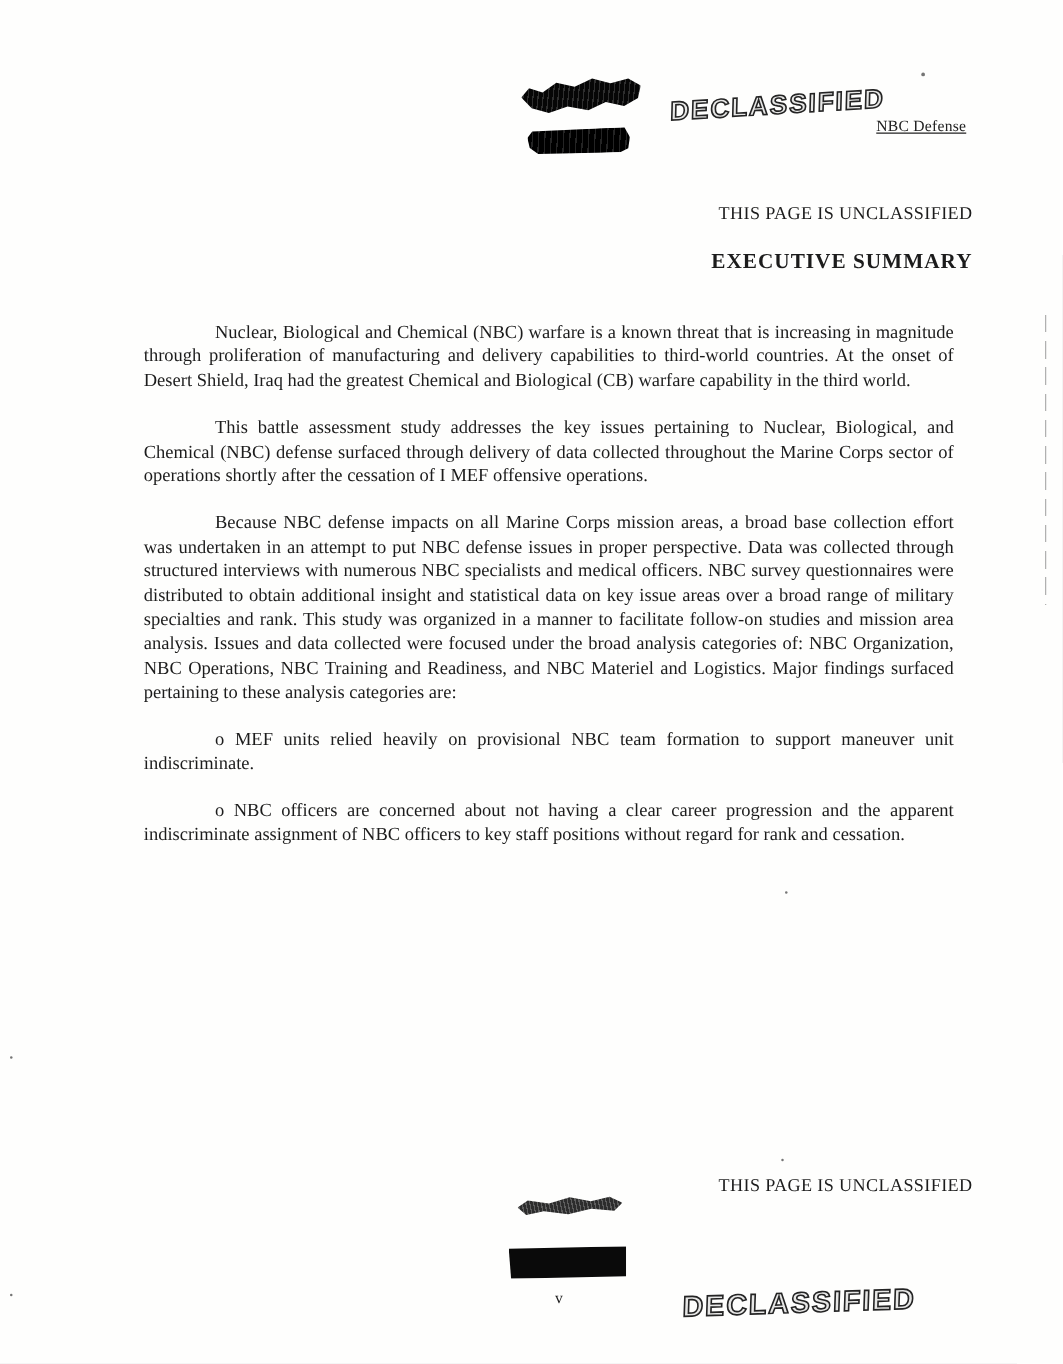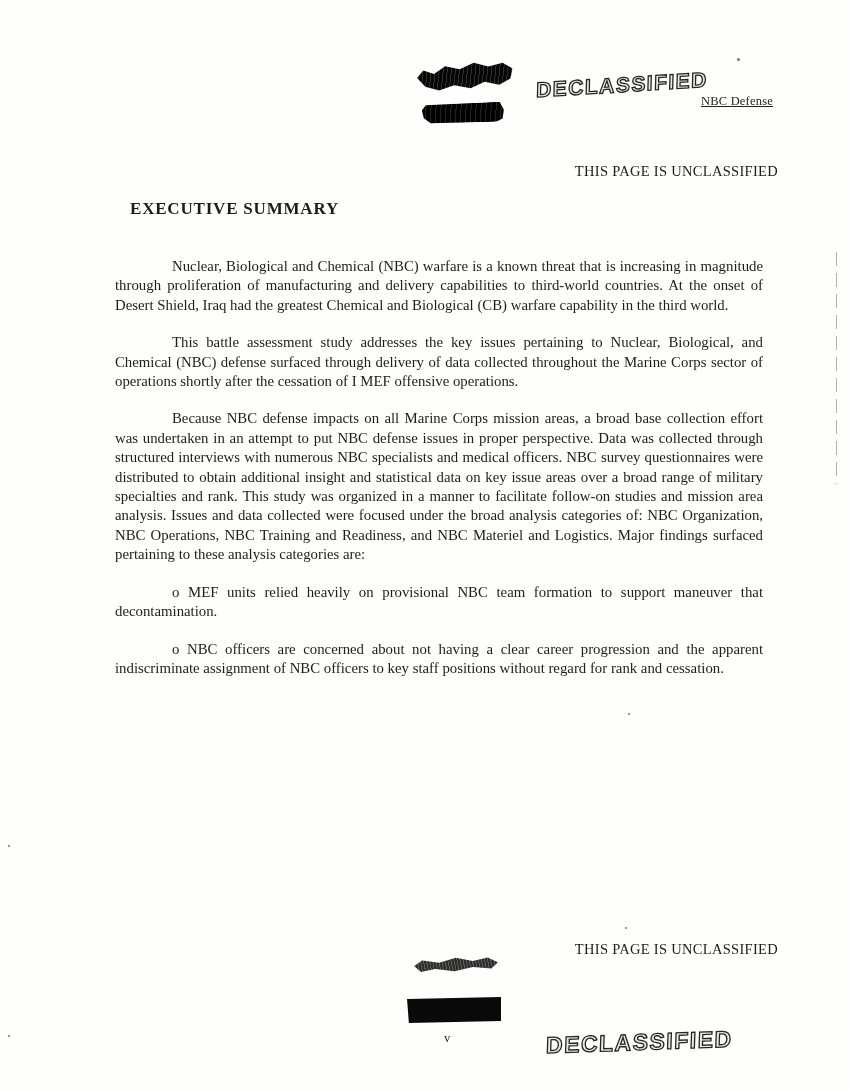--- a/index.html
+++ b/index.html
@@ -56,21 +56,21 @@
   
   .classification {
     position: absolute; left: 130px; width: 648px;
     text-align: right;
     font-size: 14.5px; letter-spacing: 0.3px;
   }
   .classification.top { top: 163px; }
   .classification.bottom { top: 941px; }
   .title {
     position: absolute; left: 130px; top: 199px; width: 648px;
-    text-align: left;
+    text-align: right;
     font-size: 17px; font-weight: bold; letter-spacing: 0.8px;
   }
 
   
   .content {
     position: absolute; left: 115px; top: 257px; width: 648px;
     font-size: 14.8px; line-height: 19.4px;
     text-align: justify;
   }
   .content p { margin: 0 0 18px 0; text-indent: 57px; }
@@ -127,21 +127,21 @@
 
   <div class="classification top">THIS PAGE IS UNCLASSIFIED</div>
   <div class="title">EXECUTIVE SUMMARY</div>
 
   <div class="content">
     <p>Nuclear, Biological and Chemical (NBC) warfare is a known threat that is increasing in magnitude through proliferation of manufacturing and delivery capabilities to third-world countries.  At the onset of Desert Shield, Iraq had the greatest Chemical and Biological (CB) warfare capability in the third world.</p>
     <p>This battle assessment study addresses the key issues pertaining to Nuclear, Biological, and Chemical (NBC) defense surfaced through delivery of data collected throughout the Marine Corps sector of operations shortly after the cessation of I MEF offensive operations.</p>
     <p>Because NBC defense impacts on all Marine Corps mission areas, a broad base collection effort was undertaken in an attempt to put NBC defense issues in proper perspective.  Data was collected through structured interviews with numerous NBC specialists and medical officers.  NBC survey questionnaires were distributed to obtain additional insight and statistical data on key issue areas over a broad range of military specialties and rank.  This study was organized in a manner to facilitate follow-on studies and mission area analysis.  Issues and data collected were focused under the broad analysis categories of: NBC Organization, NBC Operations, NBC Training and Readiness, and NBC Materiel and Logistics.  Major findings surfaced pertaining to these analysis categories are:</p>
 
 
-    <p>o MEF units relied heavily on provisional NBC team formation to support maneuver that decontamination.</p>
+    <p>o MEF units relied heavily on provisional NBC team formation to support maneuver unit indiscriminate.</p>
     <p>o NBC officers are concerned about not having a clear career progression and the apparent indiscriminate assignment of NBC officers to key staff positions without regard for rank and cessation.</p>
   </div>
 
   <div class="classification bottom">THIS PAGE IS UNCLASSIFIED</div>
   <div class="smudge"></div>
   <div class="bar"></div>
   <div class="page-number">v</div>
   <div class="stamp stamp-bottom">DECLASSIFIED</div>
 
   <div class="scanline"></div>

